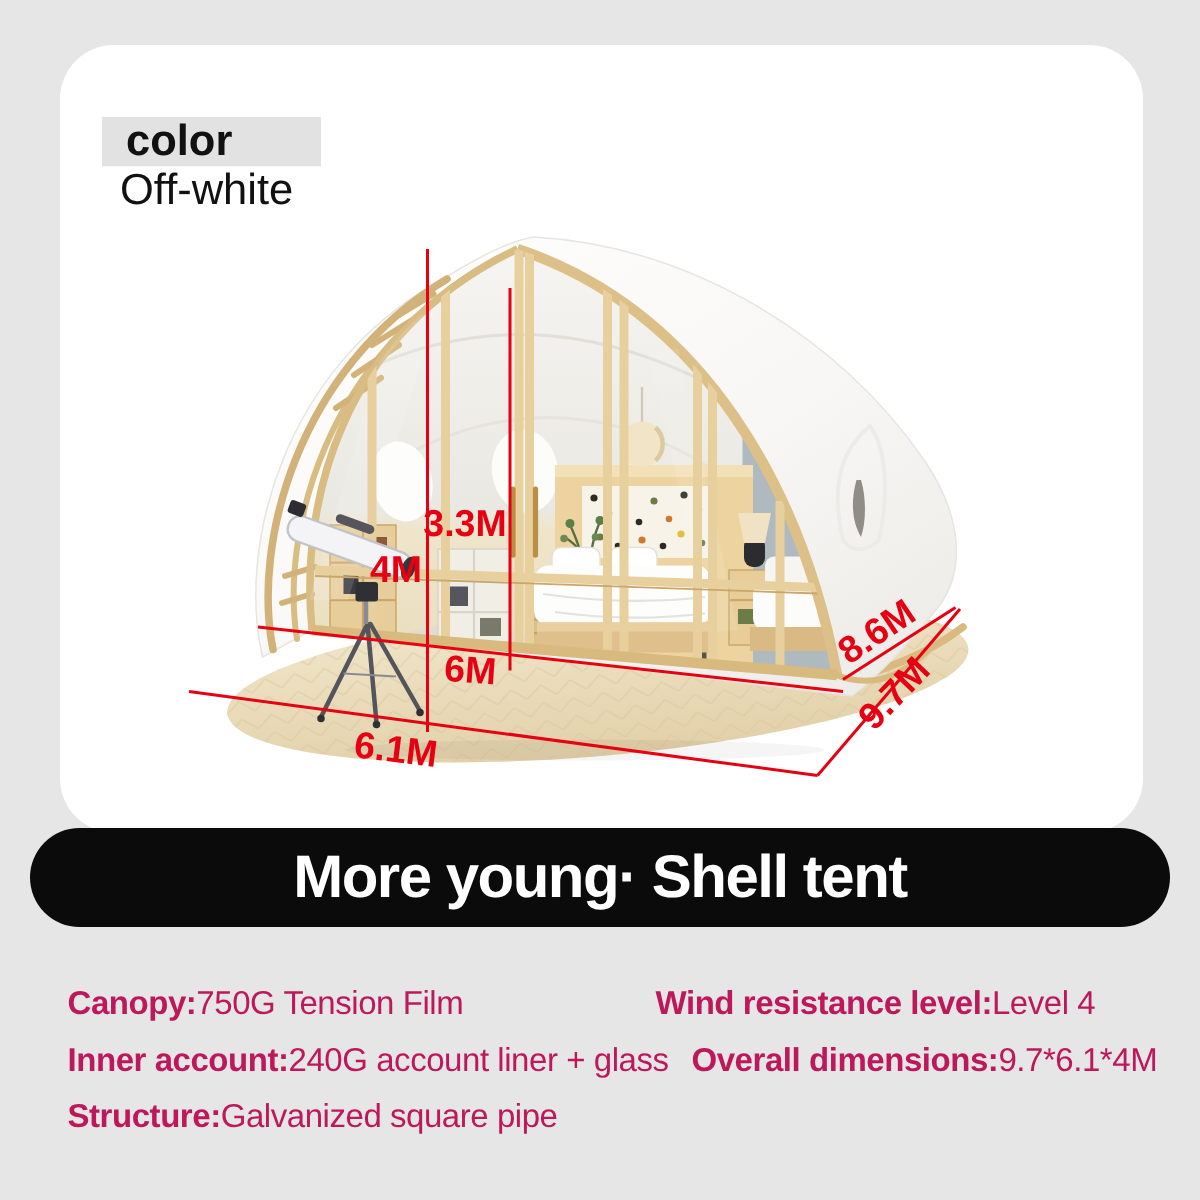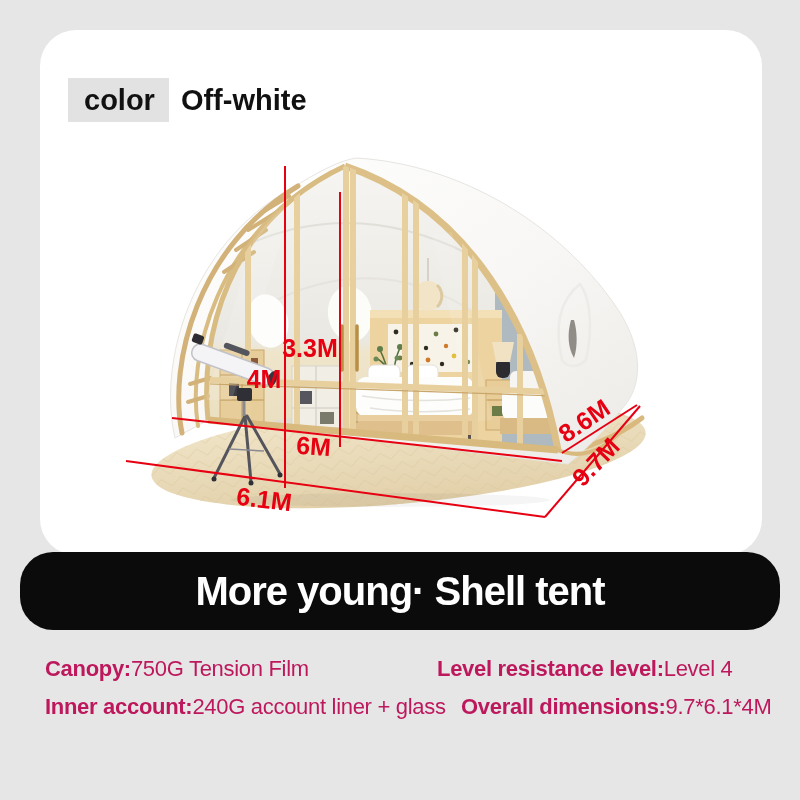--- a/index.html
+++ b/index.html
@@ -10,33 +10,33 @@
     position:relative;
     overflow:hidden;
   }
   .page{position:absolute;inset:0;width:800px;height:800px;}
   .card{
     position:absolute;left:40px;top:30px;width:722px;height:525px;
     background:#ffffff;border-radius:36px;
   }
   .color-selector{
     position:absolute;left:68px;top:78px;height:44px;
-    display:flex;align-items:stretch;font-size:29px;color:#111;
+    display:flex;align-items:stretch;font-size:29px;color:#111;flex-direction:column;
   }
   .color-selector .key{
     background:#e2e2e2;display:flex;align-items:center;
     padding:0 14px 0 16px;font-weight:600;
   }
   .color-selector .val{
     background:#ffffff;display:flex;align-items:center;
-    padding:0 18px 0 12px;font-weight:700;
+    padding:0 18px 0 12px;font-weight:400;
   }
   .tent-stage{position:absolute;left:40px;top:128px;width:720px;height:412px;}
   .banner{
-    position:absolute;left:20px;top:552px;width:760px;height:78px;
+    position:absolute;left:20px;top:552px;width:760px;height:66px;
     background:#0b0b0b;border-radius:33px;
     display:flex;align-items:center;justify-content:center;
     color:#ffffff;font-size:40px;font-weight:600;letter-spacing:-1px;
   }
   .spec{
     position:absolute;font-size:22px;color:#be185d;letter-spacing:-0.3px;
     white-space:nowrap;
   }
   .spec b{font-weight:700;}
   .spec span{font-weight:400;}
@@ -286,20 +286,23 @@
   <div class="banner">
     <span>More young· Shell tent</span>
   </div>
 
   <div class="spec" style="left:45px;top:656px;">
     <b>Canopy:</b><span>750G Tension Film</span>
   </div>
   <div class="spec" style="left:45px;top:694px;">
     <b>Inner account:</b><span>240G account liner + glass</span>
   </div>
+  <div class="spec" style="left:45px;top:731px;">
+    <b>Structure:</b><span>Galvanized square pipe</span>
+  </div>
   <div class="spec" style="left:437px;top:656px;">
-    <b>Level resistance level:</b><span>Level 4</span>
+    <b>Wind resistance level:</b><span>Level 4</span>
   </div>
   <div class="spec" style="left:437px;top:694px;margin-left:24px;">
     <b>Overall dimensions:</b><span>9.7*6.1*4M</span>
   </div>
 
 </div>
 
 </body></html>

